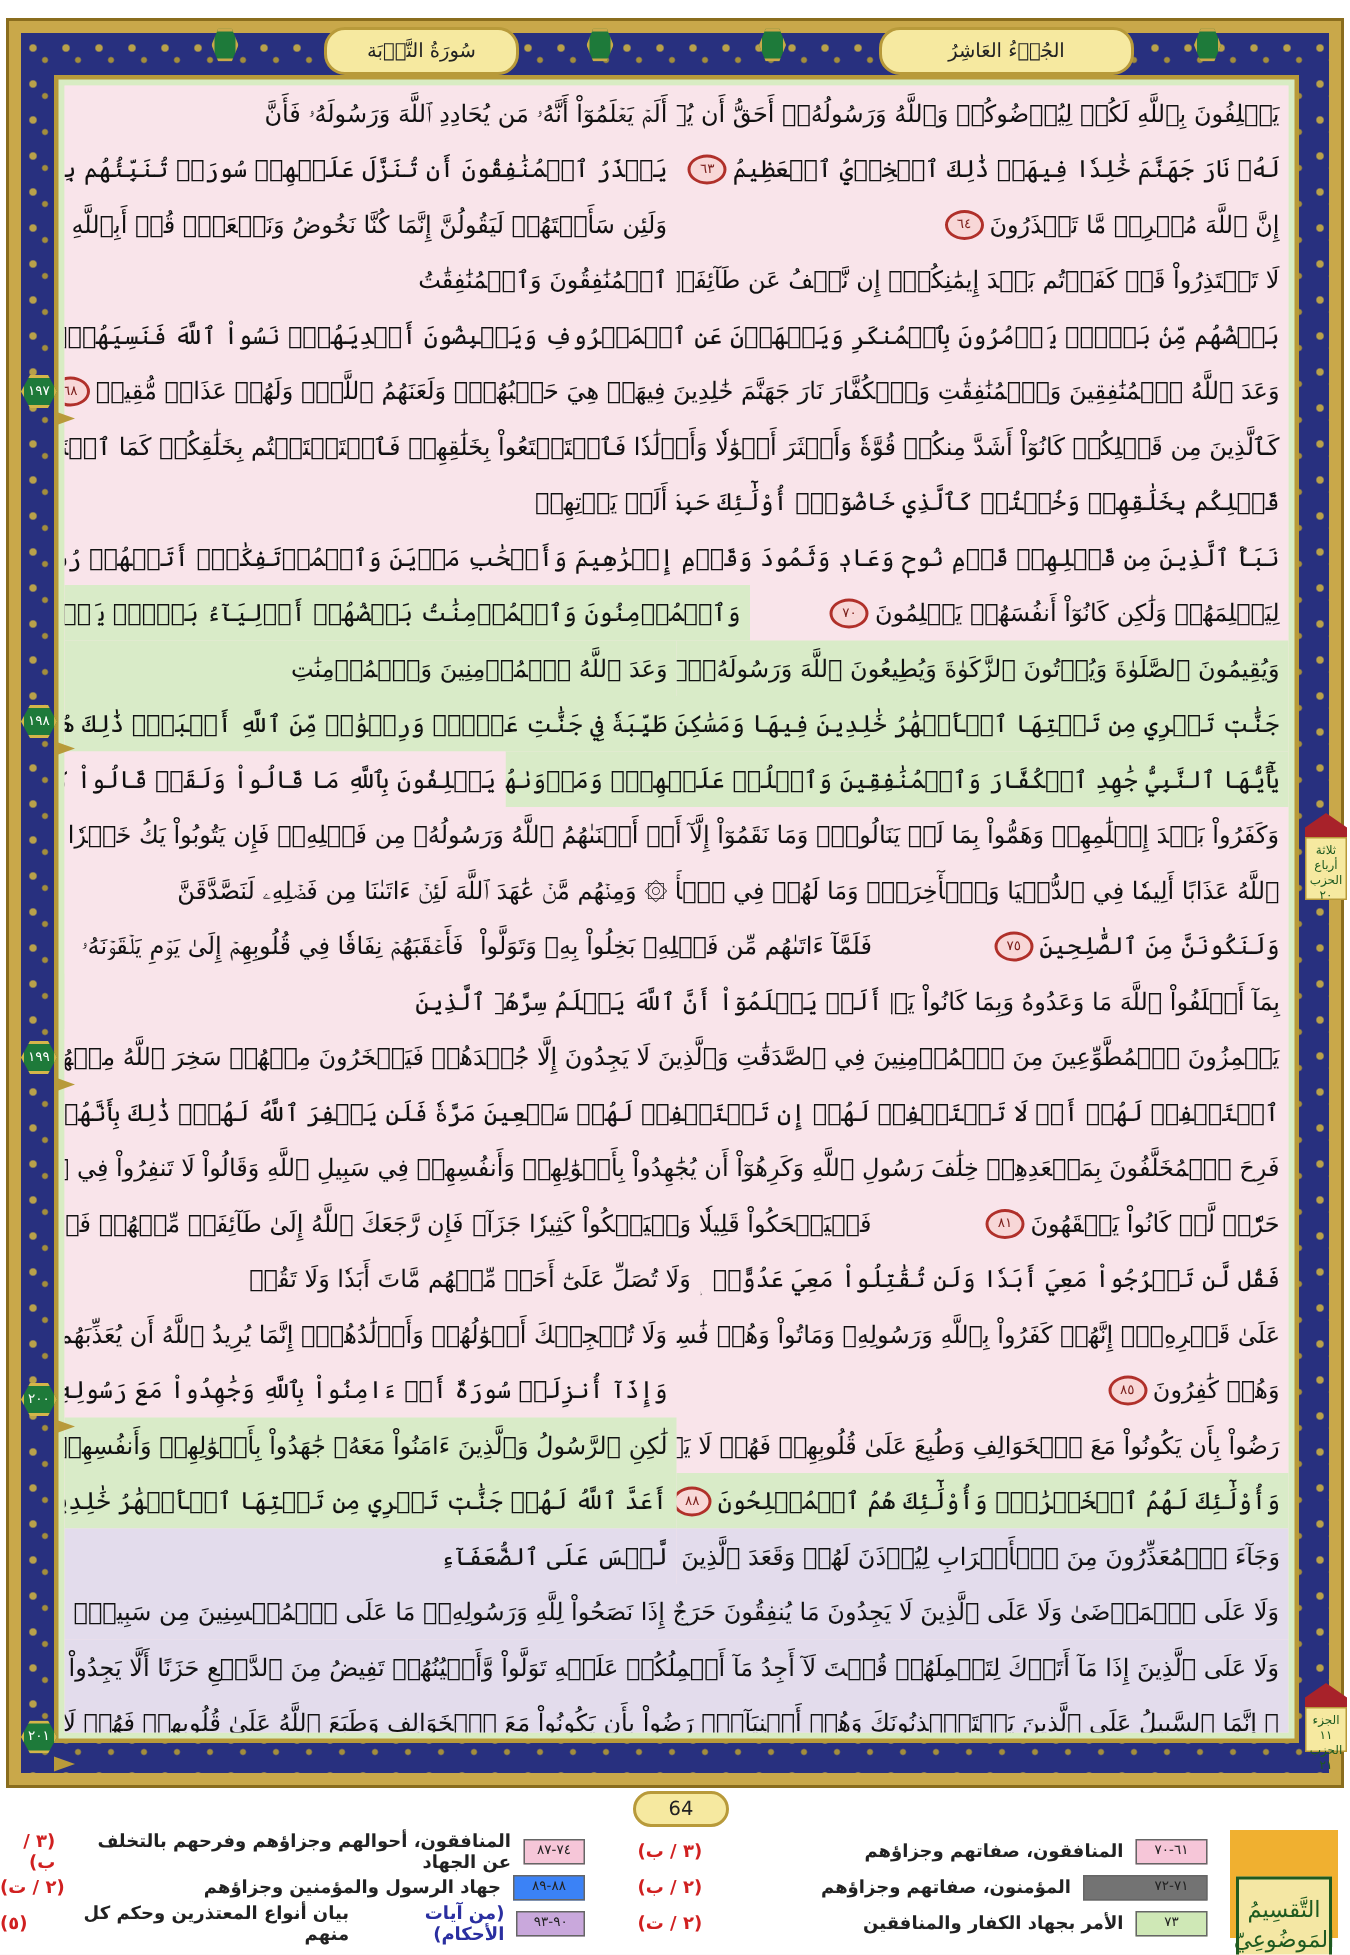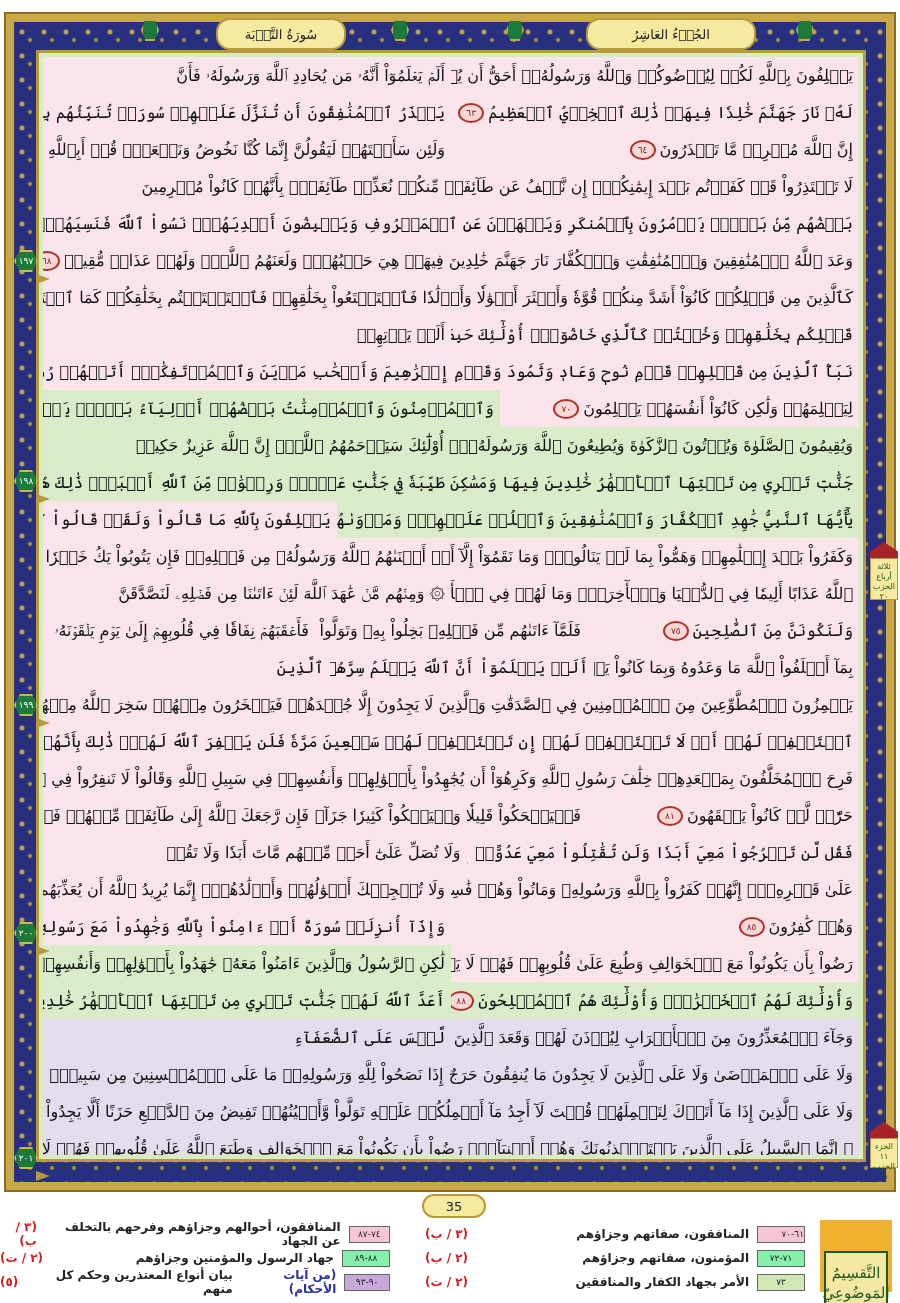--- a/index.html
+++ b/index.html
@@ -72,20 +72,23 @@
             <span class="ayah">٦٤</span>
           </div>
           <div class="seg bg-pink" style="flex: 1 1 0%;">
             <span>وَلَئِن سَأَلۡتَهُمۡ لَيَقُولُنَّ إِنَّمَا كُنَّا نَخُوضُ وَنَلۡعَبُۚ قُلۡ أَبِٱللَّهِ وَءَايَٰتِهِۦ وَرَسُولِهِۦ كُنتُمۡ تَسۡتَهۡزِءُونَ</span>
           </div>
         </div>
         <div class="line" style="top: 111px;">
           <div class="seg bg-pink" style="flex: 1 1 0%;">
             <span>لَا تَعۡتَذِرُواْ قَدۡ كَفَرۡتُم بَعۡدَ إِيمَٰنِكُمۡۚ إِن نَّعۡفُ عَن طَآئِفَةٖ مِّنكُمۡ نُعَذِّبۡ طَآئِفَةَۢ بِأَنَّهُمۡ كَانُواْ مُجۡرِمِينَ</span>
           </div>
+          <div class="seg bg-pink" style="flex: 1 1 0%;">
+            <span>ٱلۡمُنَٰفِقُونَ وَٱلۡمُنَٰفِقَٰتُ</span>
+          </div>
         </div>
         <div class="line" style="top: 148px;">
           <div class="seg bg-pink" style="flex: 1 1 0%;">
             <span>بَعۡضُهُم مِّنۢ بَعۡضٖۚ يَأۡمُرُونَ بِٱلۡمُنكَرِ وَيَنۡهَوۡنَ عَنِ ٱلۡمَعۡرُوفِ وَيَقۡبِضُونَ أَيۡدِيَهُمۡۚ نَسُواْ ٱللَّهَ فَنَسِيَهُمۡۚ إِنَّ ٱلۡمُنَٰفِقِينَ هُمُ ٱلۡفَٰسِقُونَ</span>
           </div>
         </div>
         <div class="line" style="top: 185px;">
           <div class="seg bg-pink" style="flex: 1 1 0%;">
             <span>وَعَدَ ٱللَّهُ ٱلۡمُنَٰفِقِينَ وَٱلۡمُنَٰفِقَٰتِ وَٱلۡكُفَّارَ نَارَ جَهَنَّمَ خَٰلِدِينَ فِيهَاۚ هِيَ حَسۡبُهُمۡۚ وَلَعَنَهُمُ ٱللَّهُۖ وَلَهُمۡ عَذَابٞ مُّقِيمٞ</span>
             <span class="ayah">٦٨</span>
@@ -114,20 +117,23 @@
             <span>لِيَظۡلِمَهُمۡ وَلَٰكِن كَانُوٓاْ أَنفُسَهُمۡ يَظۡلِمُونَ</span>
             <span class="ayah">٧٠</span>
           </div>
           <div class="seg bg-green" style="flex: 1 1 0%;">
             <span>وَٱلۡمُؤۡمِنُونَ وَٱلۡمُؤۡمِنَٰتُ بَعۡضُهُمۡ أَوۡلِيَآءُ بَعۡضٖۚ يَأۡمُرُونَ بِٱلۡمَعۡرُوفِ وَيَنۡهَوۡنَ عَنِ ٱلۡمُنكَرِ</span>
           </div>
         </div>
         <div class="line" style="top: 370px;">
           <div class="seg bg-green" style="flex: 1 1 0%;">
             <span>وَيُقِيمُونَ ٱلصَّلَوٰةَ وَيُؤۡتُونَ ٱلزَّكَوٰةَ وَيُطِيعُونَ ٱللَّهَ وَرَسُولَهُۥٓۚ أُوْلَٰٓئِكَ سَيَرۡحَمُهُمُ ٱللَّهُۗ إِنَّ ٱللَّهَ عَزِيزٌ حَكِيمٞ</span>
+          </div>
+          <div class="seg bg-green" style="flex: 1 1 0%;">
+            <span>وَعَدَ ٱللَّهُ ٱلۡمُؤۡمِنِينَ وَٱلۡمُؤۡمِنَٰتِ</span>
           </div>
         </div>
         <div class="line" style="top: 407px;">
           <div class="seg bg-green" style="flex: 1 1 0%;">
             <span>جَنَّٰتٖ تَجۡرِي مِن تَحۡتِهَا ٱلۡأَنۡهَٰرُ خَٰلِدِينَ فِيهَا وَمَسَٰكِنَ طَيِّبَةٗ فِي جَنَّٰتِ عَدۡنٖۚ وَرِضۡوَٰنٞ مِّنَ ٱللَّهِ أَكۡبَرُۚ ذَٰلِكَ هُوَ ٱلۡفَوۡزُ ٱلۡعَظِيمُ</span>
           </div>
         </div>
         <div class="line" style="top: 444px;">
           <div class="seg bg-green" style="width: 64%;">
             <span>يَٰٓأَيُّهَا ٱلنَّبِيُّ جَٰهِدِ ٱلۡكُفَّارَ وَٱلۡمُنَٰفِقِينَ وَٱغۡلُظۡ عَلَيۡهِمۡۚ وَمَأۡوَىٰهُمۡ جَهَنَّمُۖ وَبِئۡسَ ٱلۡمَصِيرُ</span>
@@ -285,57 +291,57 @@
     <div>ثلاثة أرباع</div>
     <div>الحزب</div>
     <div>٢٠</div>
   </div>
   <div class="hizb-cap" style="top:1108px;"></div>
   <div class="hizb-box" style="top:1124px;height:30px;">
     <div>الجزء ١١</div>
     <div>الحزب ٢١</div>
   </div>
 
-  <div class="page-num">35</div>
+  <div class="page-num">64</div>
 </div>
 
 <div class="legend">
   <div class="legend-logo">
     <div class="legend-logo-inner">
       <div>التَّقسِيمُ</div>
       <div>المَوضُوعِيّ</div>
     </div>
   </div>
   <div id="legend-rows">
       <div class="legend-row" style="right: 95px; top: 16px; width: 380px;">
-        <span class="legend-range" style="background: rgb(246, 198, 216); text-align: right;">٦١-٧٠</span>
+        <span class="legend-range" style="background: rgb(246, 198, 216);">٦١-٧٠</span>
         <span>المنافقون، صفاتهم وجزاؤهم</span>
         <span style="flex: 1 1 0%;"></span>
         <span class="legend-code">(٣ / ب)</span>
       </div>
       <div class="legend-row" style="right: 95px; top: 40px; width: 380px;">
-        <span class="legend-range" style="background: #86efac;">٧١-٧٢</span>
+        <span class="legend-range" style="background: #737373; padding-left: 35px;">٧١-٧٢</span>
         <span>المؤمنون، صفاتهم وجزاؤهم</span>
         <span style="flex: 1 1 0%;"></span>
         <span class="legend-code">(٢ / ب)</span>
       </div>
       <div class="legend-row" style="right: 95px; top: 64px; width: 380px;">
         <span class="legend-range" style="background: rgb(207, 232, 182);">٧٣</span>
         <span>الأمر بجهاد الكفار والمنافقين</span>
         <span style="flex: 1 1 0%;"></span>
         <span class="legend-code">(٢ / ت)</span>
       </div>
       <div class="legend-row" style="right: 510px; top: 16px; width: 390px;">
         <span class="legend-range" style="background: rgb(246, 198, 216);">٧٤-٨٧</span>
         <span>المنافقون، أحوالهم وجزاؤهم وفرحهم بالتخلف عن الجهاد</span>
         <span style="flex: 1 1 0%;"></span>
         <span class="legend-code">(٣ / ب)</span>
       </div>
       <div class="legend-row" style="right: 510px; top: 40px; width: 390px;">
-        <span class="legend-range" style="background: #86efac;">٨٨-٨٩</span>
+        <span class="legend-range" style="background: #3b82f6;">٨٨-٨٩</span>
         <span>جهاد الرسول والمؤمنين وجزاؤهم</span>
         <span style="flex: 1 1 0%;"></span>
         <span class="legend-code">(٢ / ت)</span>
       </div>
       <div class="legend-row" style="right: 510px; top: 64px; width: 390px;">
         <span class="legend-range" style="background: rgb(201, 168, 220);">٩٠-٩٣</span>
         <span class="legend-tag" style="margin-left: 4px;">(من آيات الأحكام)</span>
         <span>بيان أنواع المعتذرين وحكم كل منهم</span>
         <span style="flex: 1 1 0%;"></span>
         <span class="legend-code">(٥)</span>

